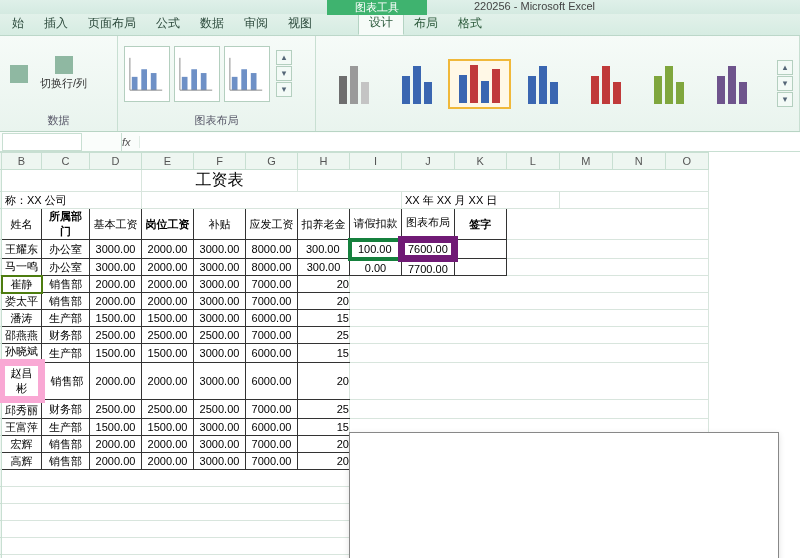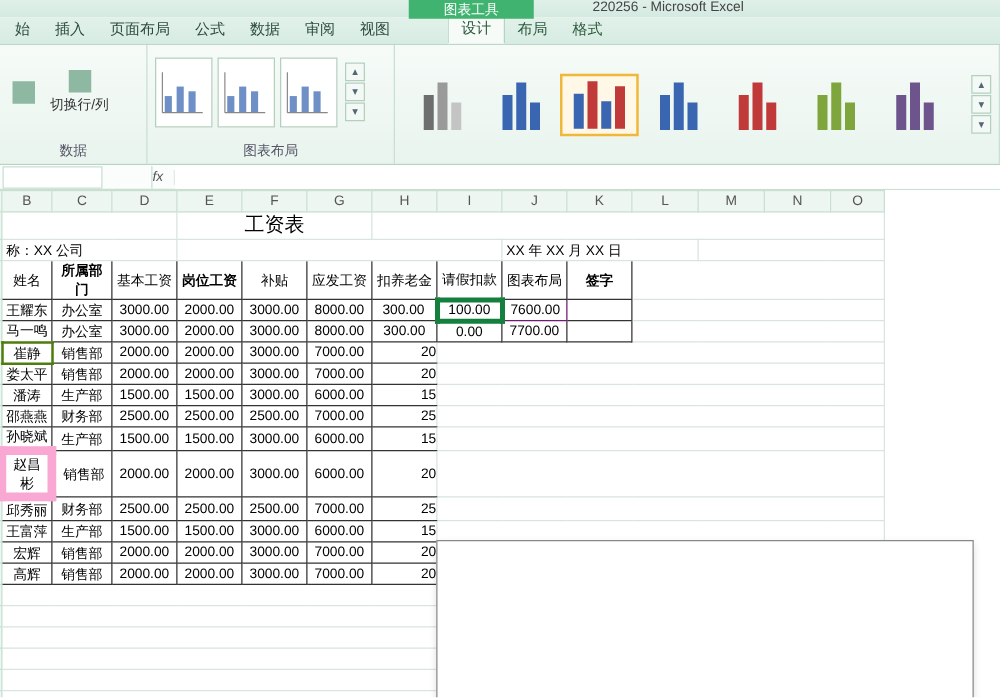--- a/index.html
+++ b/index.html
@@ -257,21 +257,21 @@
         <tr>
           <th class="rowh"></th>
           <td style="border:1px solid #333">王耀东</td>
           <td style="border:1px solid #333">办公室</td>
           <td style="border:1px solid #333">3000.00</td>
           <td style="border:1px solid #333">2000.00</td>
           <td style="border:1px solid #333">3000.00</td>
           <td style="border:1px solid #333">8000.00</td>
           <td style="border:1px solid #333">300.00</td>
           <td style="border:4px solid #15803d">100.00</td>
-          <td style="border:1px solid #701a75">7600.00</td>
+          <td style="border:7px solid #701a75">7600.00</td>
           <td style="border:1px solid #333"></td>
           <td colspan="4"></td>
         </tr>
         <tr>
           <th class="rowh"></th>
           <td style="border:1px solid #333">马一鸣</td>
           <td style="border:1px solid #333">办公室</td>
           <td style="border:1px solid #333">3000.00</td>
           <td style="border:1px solid #333">2000.00</td>
           <td style="border:1px solid #333">3000.00</td>

